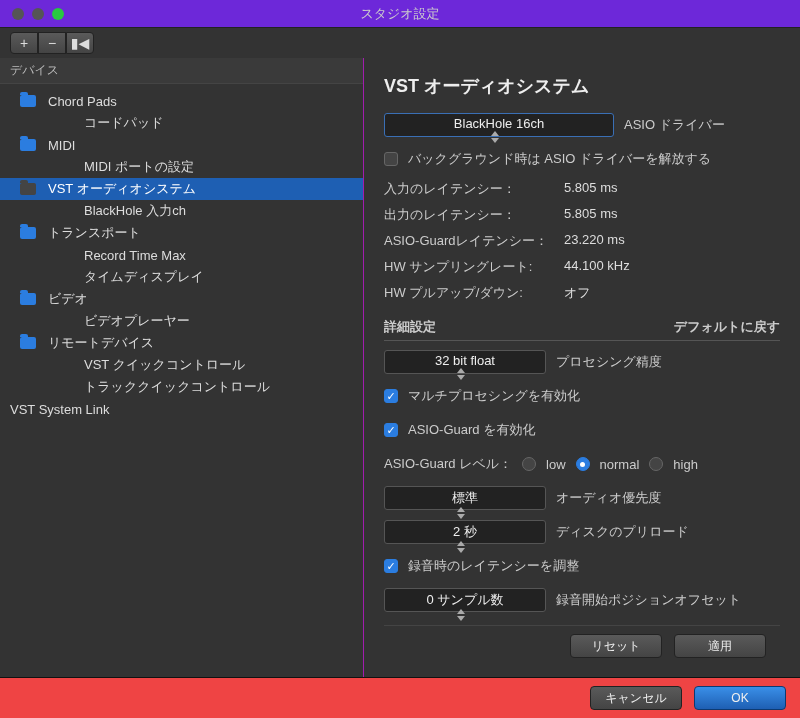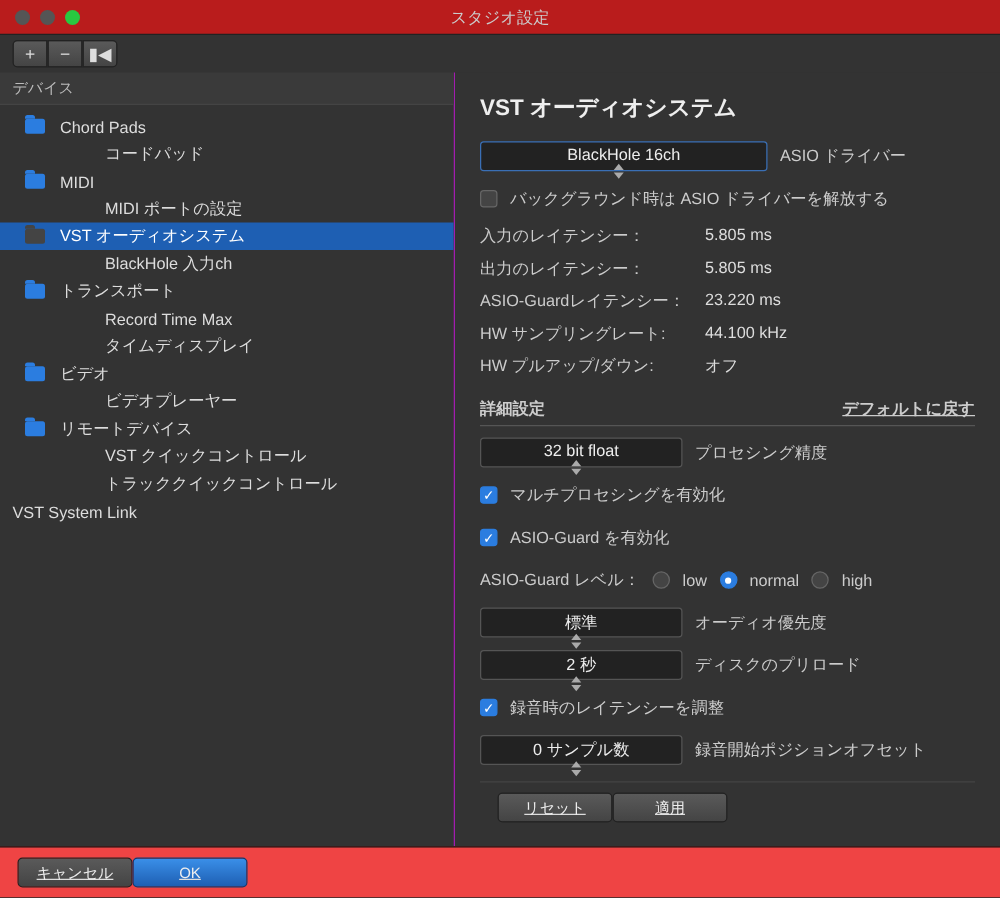--- a/index.html
+++ b/index.html
@@ -1,18 +1,18 @@
 <!DOCTYPE html>
 <html><head>
 <meta charset="utf-8">
 <style>
 * { box-sizing: border-box; margin: 0; padding: 0; font-family: -apple-system, "Hiragino Sans", sans-serif; }
 body { background: #1a1a1a; width: 800px; height: 718px; overflow: hidden; color: #ddd; font-size: 13px; }
 .window { width: 100%; height: 100%; background: #333; display: flex; flex-direction: column; }
-.titlebar { height: 28px; background: #b91c1c; display: flex; align-items: center; position: relative; border-bottom: 1px solid #222; }
+.titlebar { height: 28px; background: #6d28d9; display: flex; align-items: center; position: relative; border-bottom: 1px solid #222; }
 .traffic { display: flex; gap: 8px; padding-left: 12px; }
 .tl { width: 12px; height: 12px; border-radius: 50%; }
 .tl.r { background: #555; } .tl.y { background: #555; } .tl.g { background: #28c840; }
 .title { position: absolute; left: 0; right: 0; text-align: center; color: #ccc; font-size: 13px; }
 .toolbar { height: 30px; background: #333; display: flex; align-items: center; padding: 4px 10px; gap: 0; }
 .tbtn { width: 28px; height: 22px; background: linear-gradient(#5a5a5a,#444); border: 1px solid #222; color: #ddd; display: flex; align-items: center; justify-content: center; font-size: 14px; cursor: pointer; }
 .tbtn:first-child { border-radius: 4px 0 0 4px; }
 .tbtn:last-child { border-radius: 0 4px 4px 0; }
 .body { flex: 1; display: flex; background: #333; }
 .sidebar { width: 364px; background: #333; display: flex; flex-direction: column; border-right: 1px solid #a21caf; }
@@ -32,25 +32,25 @@
 .sel-box { background: #222; border: 1px solid #3a6fb5; color: #eee; height: 24px; padding: 2px 6px; display:flex; align-items:center; justify-content:space-between; border-radius:3px;flex-direction:column; }
 .sel-box.plain { border-color:#555; }
 .spin { width:16px; display:flex; flex-direction:column; }
 .sar { width:0; height:0; border-left:4px solid transparent; border-right:4px solid transparent; }
 .sar.up { border-bottom:5px solid #aaa; margin-bottom:2px;} .sar.down { border-top:5px solid #aaa; }
 .lbl { color:#ccc; }
 .chk { width:14px; height:14px; border:1px solid #666; border-radius:3px; background:#444; display:inline-flex; align-items:center; justify-content:center; flex-shrink:0; }
 .chk.on { background:#2b7de0; border-color:#2b7de0; color:#fff; font-size:11px; }
 .grid2 { display:grid; grid-template-columns: 180px auto; row-gap:8px; }
 .secthead { display:flex; justify-content:space-between; border-bottom:1px solid #555; padding-bottom:4px; margin-top:8px; font-weight:600; color:#ccc; }
-.link { text-decoration: underline; color:#ccc; cursor:pointer; }
+.link { color:#ccc; cursor:pointer; }
 .radio { width:14px; height:14px; border-radius:50%; border:1px solid #666; background:#444; display:inline-flex; align-items:center; justify-content:center; }
 .radio.on { background:#2b7de0; border-color:#2b7de0; }
 .radio.on::after { content:""; width:5px; height:5px; background:#fff; border-radius:50%; }
-.btnrow { display:flex; padding:8px 14px;text-decoration:underline; }
+.btnrow { display:flex; justify-content:flex-end; gap:12px; padding:8px 14px; }
 .btn { min-width:92px; height:24px; border-radius:4px; background:linear-gradient(#5a5a5a,#444); border:1px solid #222; color:#eee; font-size:12px; cursor:pointer; }
 .btn.primary { background:linear-gradient(#3a8fe8,#1e5fb3); border-color:#0d3a73; }
 .footer { background:#ef4444; border-top:1px solid #111; }
 .midbtns { border-top:1px solid #444; margin-top:4px; }
 .gridsel { width:162px; }
 </style>
 </head>
 <body>
 
 <div class="window">

